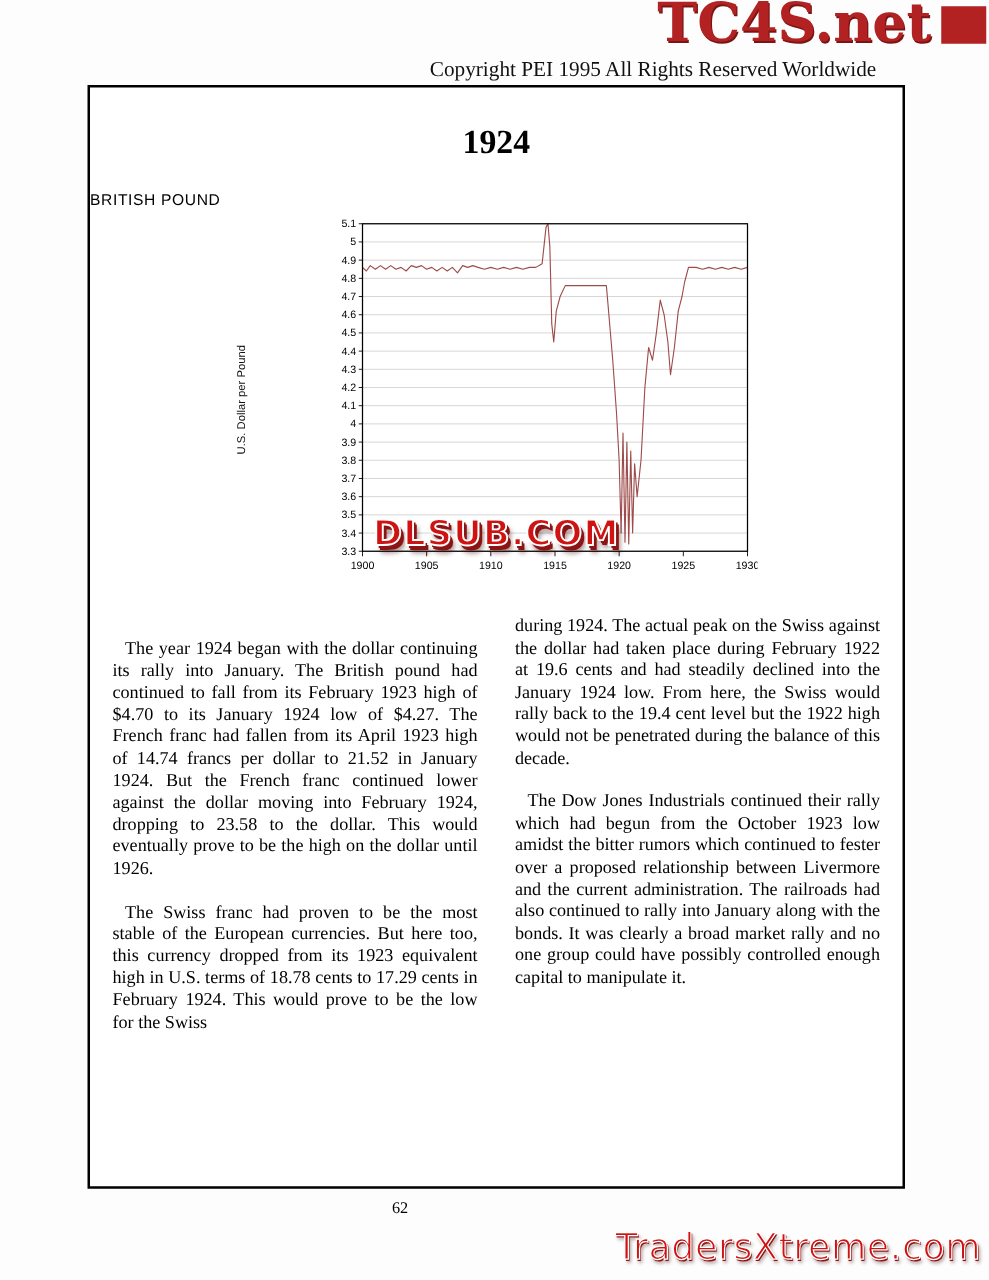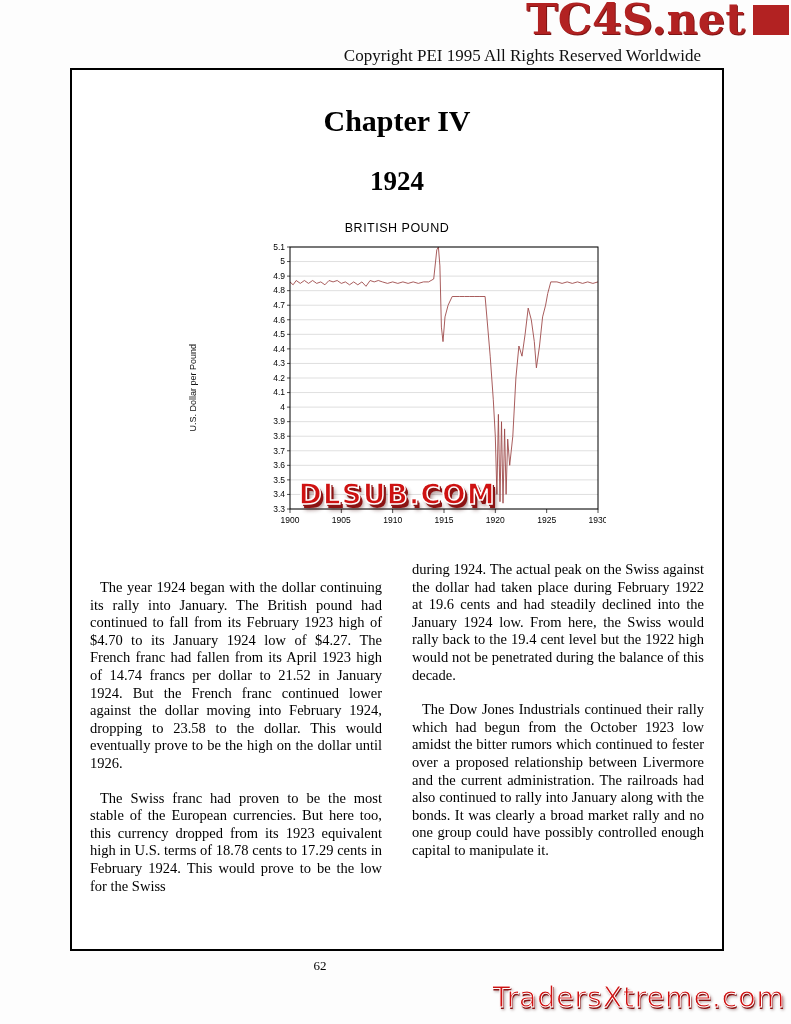--- a/index.html
+++ b/index.html
@@ -39,21 +39,21 @@
   .chapter {
     text-align: center; margin-top: 34px;
     font-size: 30px; font-weight: bold;
   }
   .year {
     text-align: center; margin-top: 28px;
     font-size: 27px; font-weight: bold;
   }
 
   
-  .chart-block { margin-top: 24px; text-align: center; }
+  .chart-block { margin-top: 24px; }
   .chart-title {
     font-family: "Liberation Sans", sans-serif;
     font-size: 12.5px; letter-spacing: 0.5px;
   }
   .chart-subtitle {
     font-family: "Liberation Sans", sans-serif;
     font-size: 8.5px; margin-top: 3px; color: #222;
   }
   .chart-area {
     position: relative;
@@ -103,21 +103,20 @@
   }
 </style>
 </head>
 <body>
 
 <div class="site-logo">TC4S.net</div>
 <div class="logo-accent"></div>
 <div class="copyright">Copyright PEI 1995 All Rights Reserved Worldwide</div>
 
 <div class="frame">
-  <div class="chapter">Chapter IV</div>
   <div class="year">1924</div>
 
   <div class="chart-block">
     <div class="chart-title">BRITISH POUND</div>
     <div class="chart-area">
       <div class="ylabel">U.S. Dollar per Pound</div>
       <svg id="chart-svg" width="350" height="298">
           <rect x="34" y="8" width="308" height="262" fill="#ffffff"></rect>
           <line x1="34" y1="8" x2="342" y2="8" stroke="#c9c9c9" stroke-width="0.6"></line>
           <line x1="31" y1="8" x2="34" y2="8" stroke="#000" stroke-width="0.7"></line>

